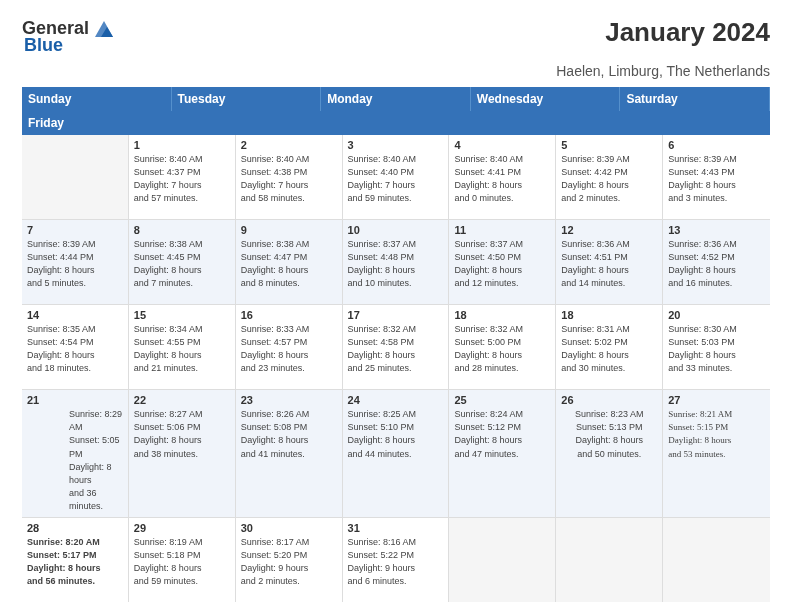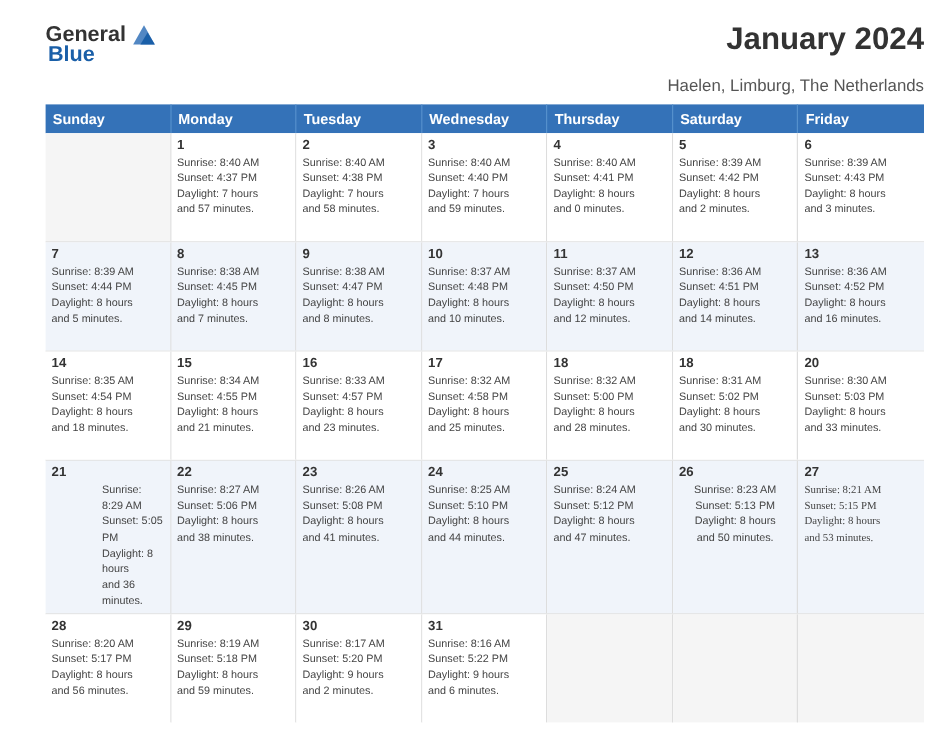--- a/index.html
+++ b/index.html
@@ -6,21 +6,21 @@
     body {
       font-family: Arial, sans-serif;
       background: #fff;
       width: 792px;
       height: 612px;
       overflow: hidden;
     }
     .page {
       width: 792px;
       height: 612px;
-      padding: 18px 22px 10px 38px;
+      padding: 18px 22px 10px 22px;
       display: flex;
       flex-direction: column;
     }
     .header {
       display: flex;
       justify-content: space-between;
       align-items: flex-start;
       margin-bottom: 8px;
     }
     .logo {
@@ -57,21 +57,21 @@
       color: #555;
       margin-top: 16px;
     }
     .calendar {
       flex: 1;
       display: flex;
       flex-direction: column;
     }
     .cal-header {
       display: grid;
-      grid-template-columns: repeat(7, 1fr);
+      grid-template-columns: repeat(5, 1fr);
       background: #3472b8;
     }
     .cal-header-cell {
       color: #fff;
       font-size: 12px;
       font-weight: bold;
       padding: 5px 6px;
       text-align: left;
       border-right: 1px solid #5590cc;
     }
@@ -133,24 +133,23 @@
     </div>
     <div class="title-block">
       <div class="month-title">January 2024</div>
       <div class="location-title">Haelen, Limburg, The Netherlands</div>
     </div>
   </div>
 
   <div class="calendar">
     <div class="cal-header">
       <div class="cal-header-cell">Sunday</div>
+      <div class="cal-header-cell">Tuesday</div>
       <div class="cal-header-cell">Monday</div>
-      <div class="cal-header-cell">Tuesday</div>
       <div class="cal-header-cell">Wednesday</div>
-      <div class="cal-header-cell">Thursday</div>
       <div class="cal-header-cell">Saturday</div>
       <div class="cal-header-cell">Friday</div>
     </div>
     <div class="cal-body" id="cal-body">
     <div class="cal-row">
           <div class="cal-cell empty"></div>
           <div class="cal-cell">
             <div class="day-number">1</div>
             <div class="day-detail" style="white-space: pre-line;">Sunrise: 8:40 AM
 Sunset: 4:37 PM
@@ -342,21 +341,21 @@
             <div class="day-number">27</div>
             <div class="day-detail" style="white-space: pre-line; font-family: Liberation Serif, serif;">Sunrise: 8:21 AM
 Sunset: 5:15 PM
 Daylight: 8 hours
 and 53 minutes.</div>
           </div>
         </div>
         <div class="cal-row">
           <div class="cal-cell">
             <div class="day-number">28</div>
-            <div class="day-detail" style="white-space: pre-line;">Sunrise: 8:20 AM
+            <div class="day-detail" style="white-space: pre-line; font-weight: bold;">Sunrise: 8:20 AM
 Sunset: 5:17 PM
 Daylight: 8 hours
 and 56 minutes.</div>
           </div>
           <div class="cal-cell">
             <div class="day-number">29</div>
             <div class="day-detail" style="white-space: pre-line;">Sunrise: 8:19 AM
 Sunset: 5:18 PM
 Daylight: 8 hours
 and 59 minutes.</div>

